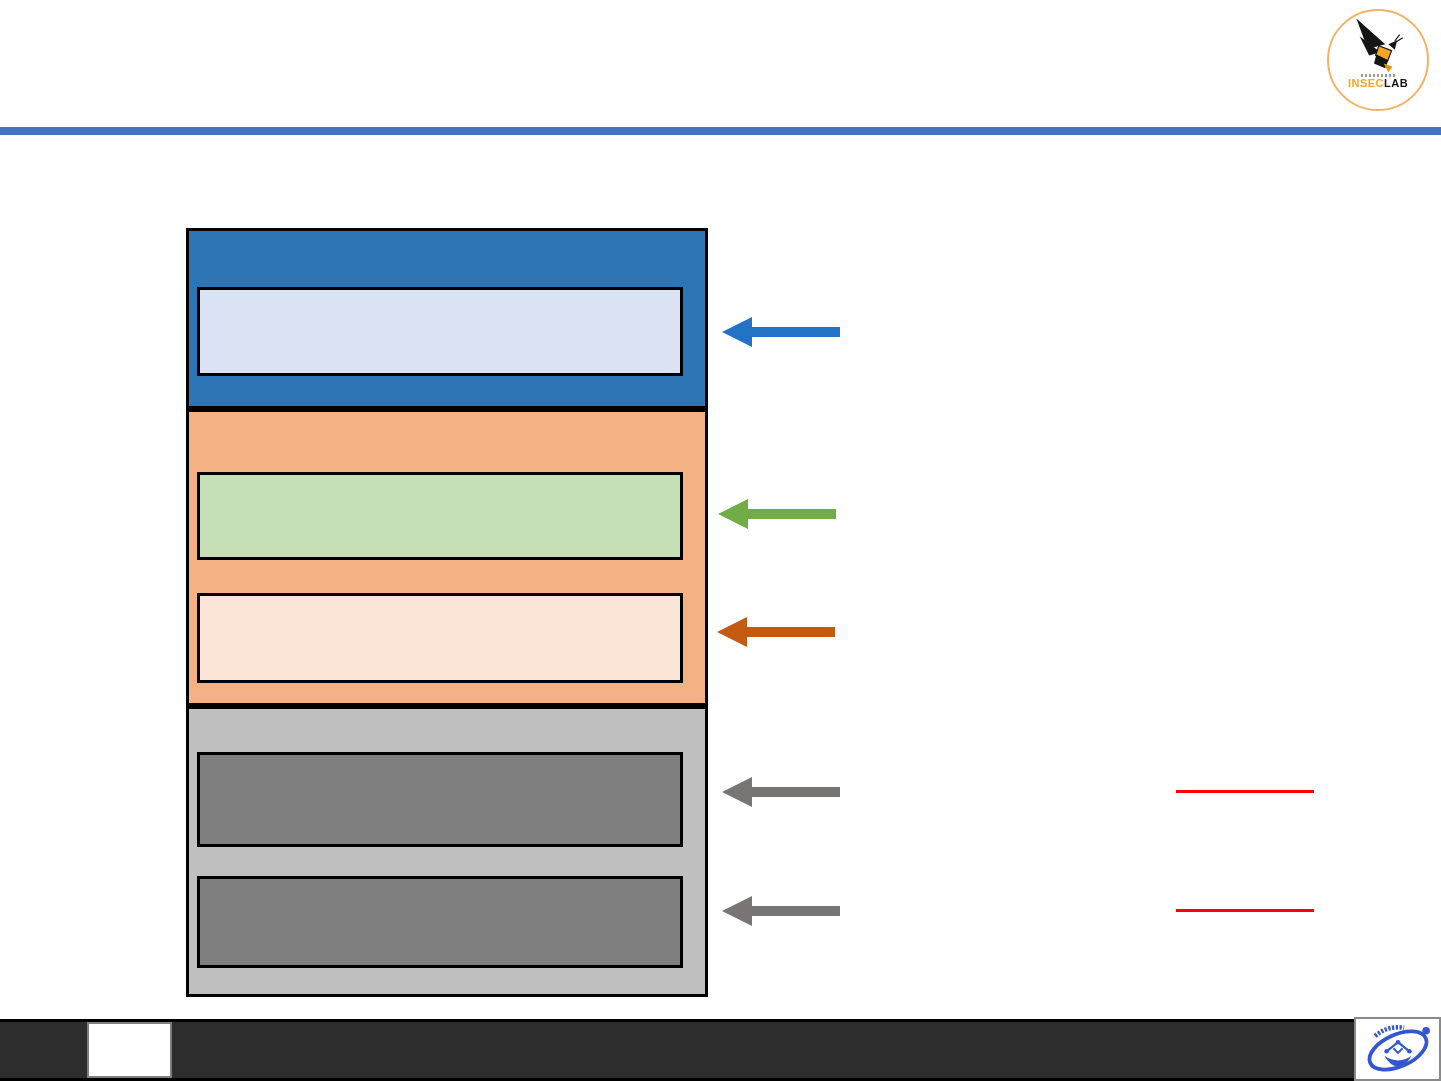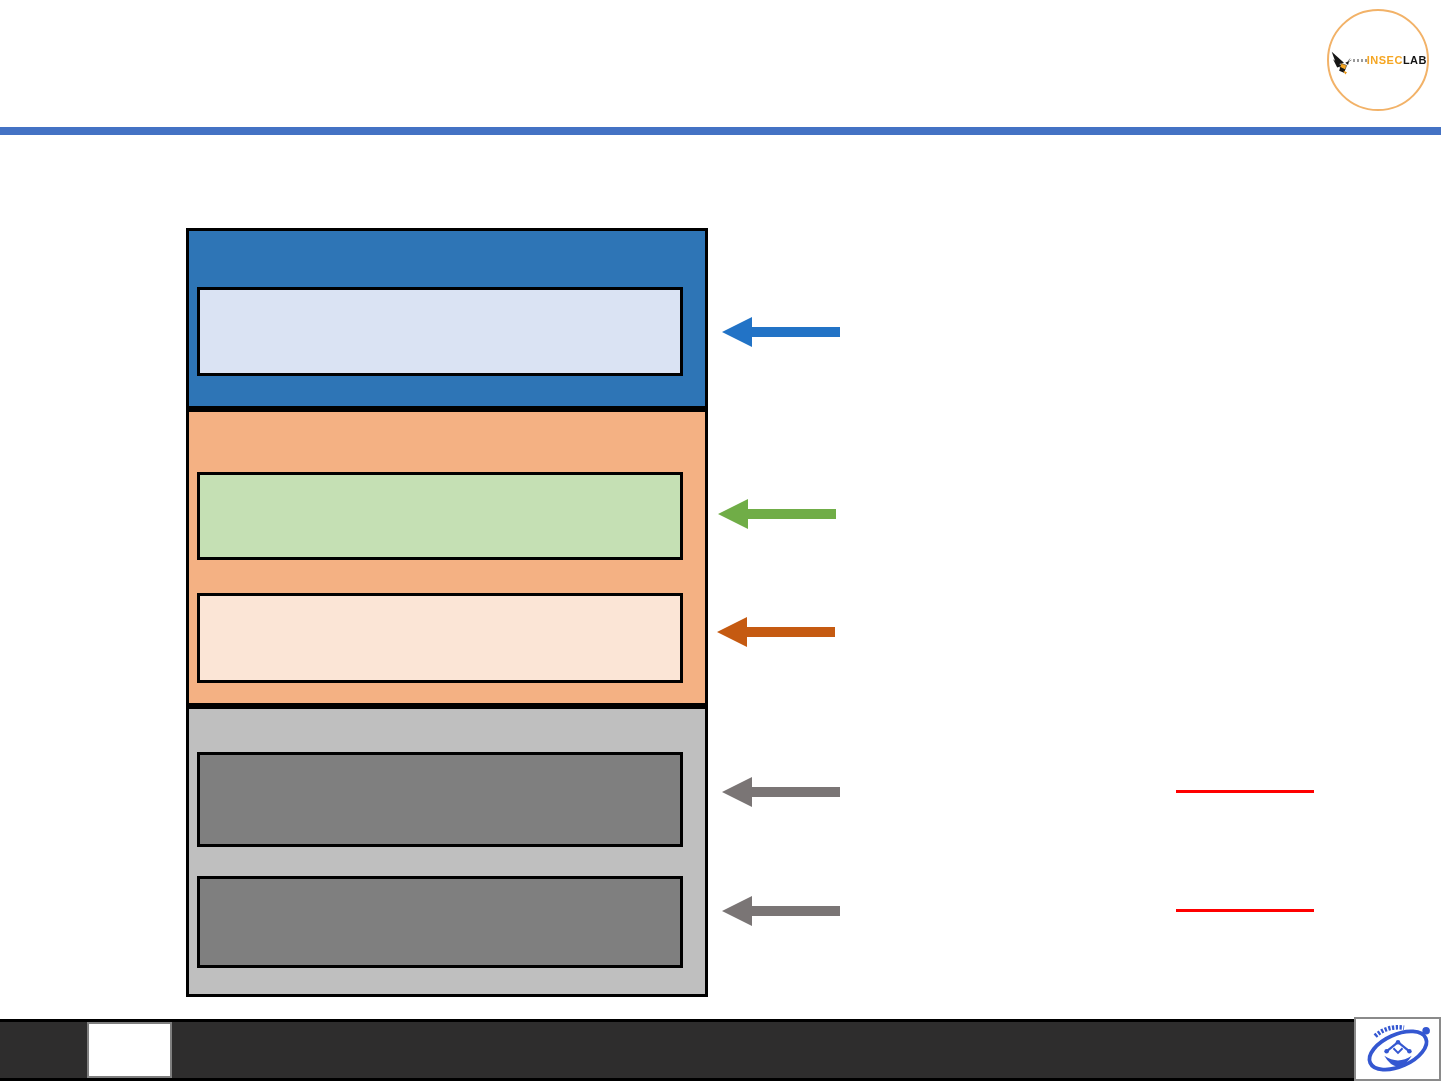--- a/index.html
+++ b/index.html
@@ -13,21 +13,21 @@
 
   
   .header-rule{
     position:absolute;left:0;top:127px;width:1441px;height:8px;
     background:#4472C4;
   }
   .inseclab-logo{
     position:absolute;left:1327px;top:9px;width:102px;height:102px;
     border:2px solid #F2B268;border-radius:50%;
     background:#ffffff;box-sizing:border-box;
-    display:flex;flex-direction:row;align-items:center;justify-content:flex-start;
+    display:flex;flex-direction:column;align-items:center;justify-content:flex-start;
   }
   .inseclab-logo svg{margin-top:6px;}
   .logo-microtext{
     width:34px;height:3px;margin-top:1px;
     background:repeating-linear-gradient(90deg,#9a9a9a 0 2px,transparent 2px 4px);
   }
   .inseclab-wordmark{
     margin-top:1px;font-size:11px;font-weight:bold;letter-spacing:0.5px;line-height:11px;
   }
   .inseclab-wordmark .part-insec{color:#F5A623;}

